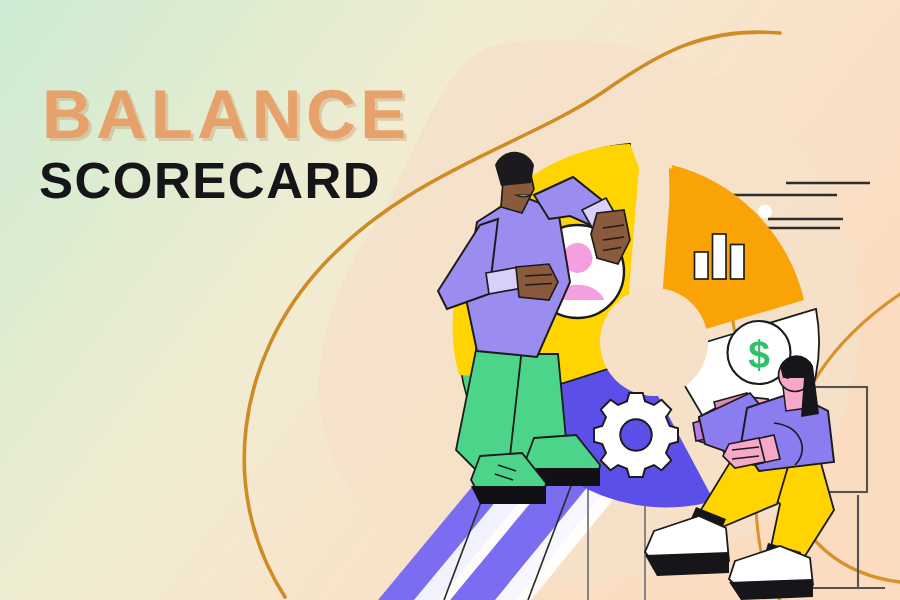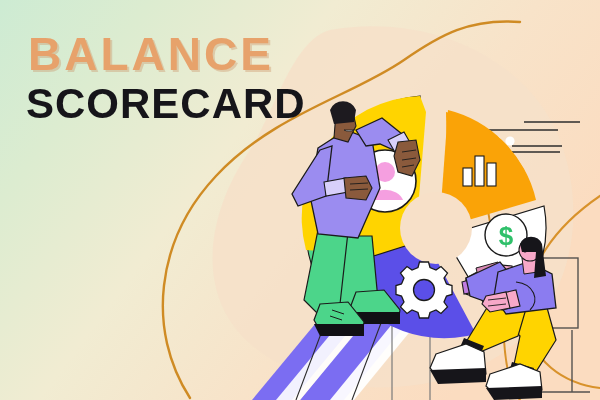--- a/index.html
+++ b/index.html
@@ -11,31 +11,31 @@
   }
   #poster{
     position:relative;width:600px;height:400px;overflow:hidden;
     background:linear-gradient(115deg,#cdebd3 0%,#dcecd0 18%,#f0ecd2 42%,#f8e3c9 70%,#fbdcc0 100%);
   }
   .layer{position:absolute;inset:0;}
   svg.layer{width:600px;height:400px;display:block;}
 
   
   #title-block{
-    position:absolute;left:26px;top:32px;z-index:40;
+    position:absolute;left:26px;top:54px;z-index:40;
     user-select:none;
   }
   #title-line-1{
     font-size:46px;line-height:0.98;font-weight:bold;
     letter-spacing:3px;color:#e7a26b;
     margin:0 0 6px 2px;
     text-shadow:2px 2px 0 rgba(200,140,95,.35);
   }
   #title-line-2{
-    font-size:42px;line-height:0.98;font-weight:bold;
+    font-size:34px;line-height:0.98;font-weight:bold;
     letter-spacing:1px;color:#16151a;
     margin:0;
   }
 </style>
 </head>
 <body>
 
 <div id="poster">
 
   <svg class="layer" viewBox="0 0 600 400" preserveAspectRatio="none" style="z-index:1">

